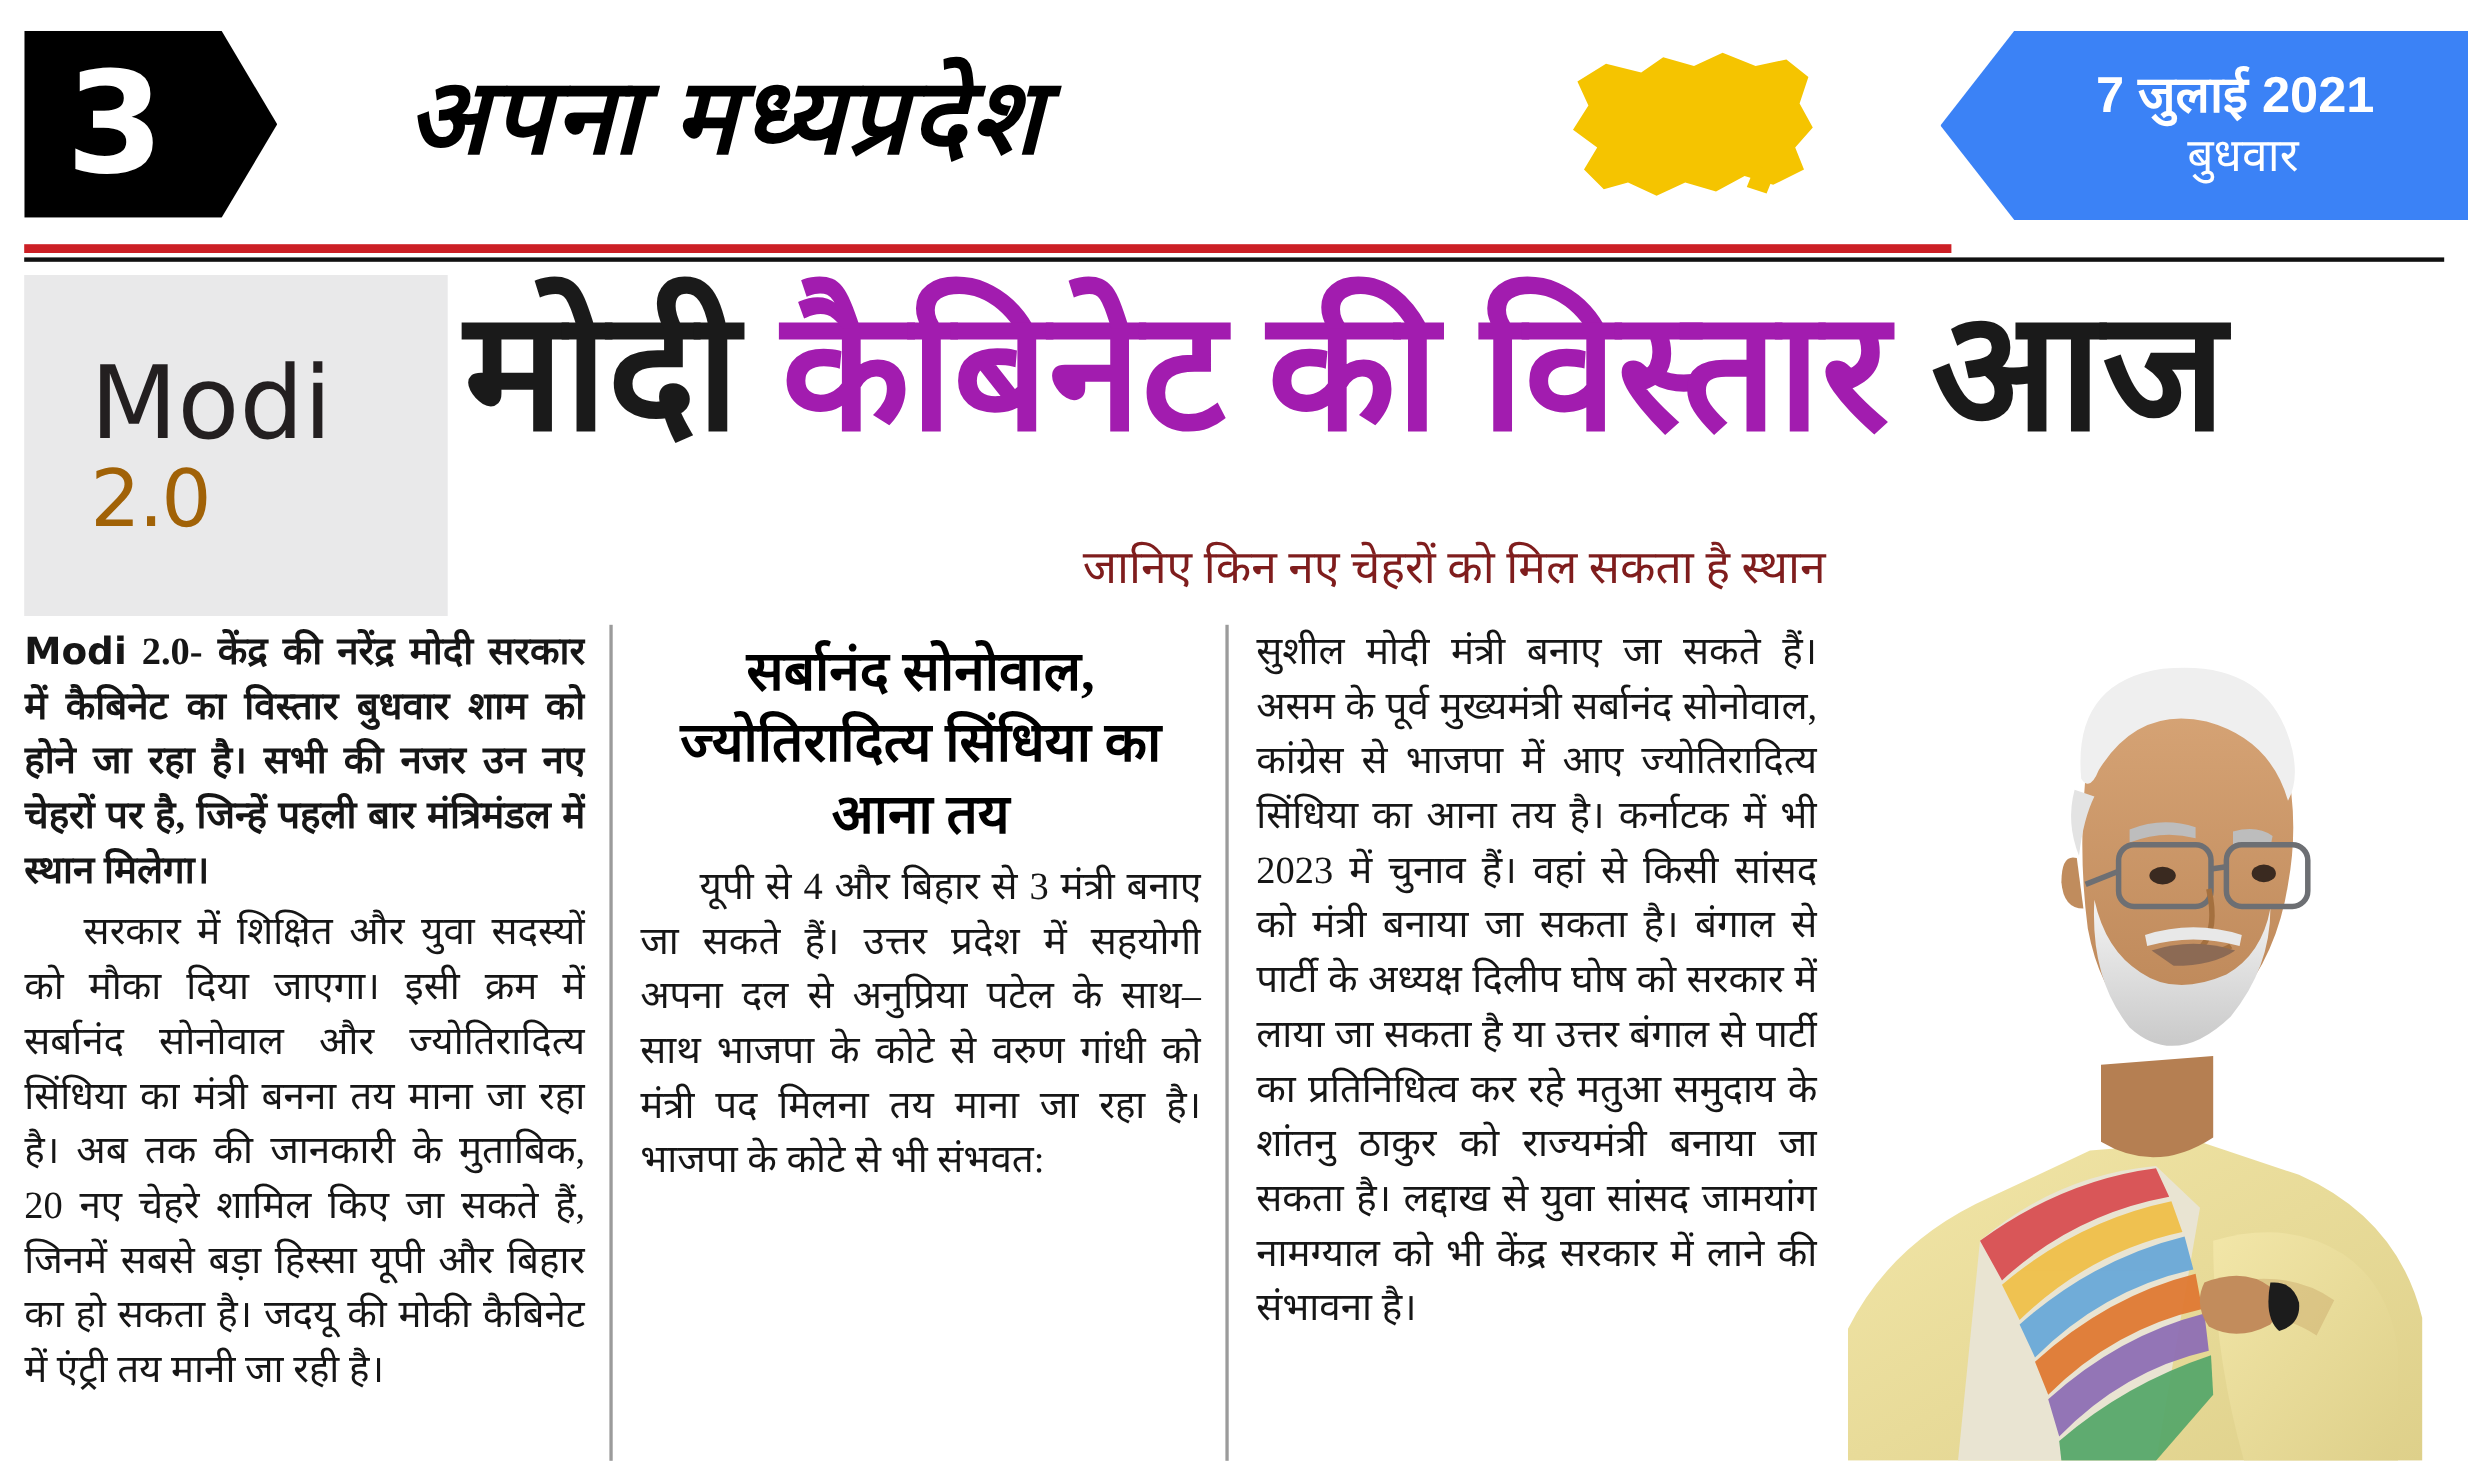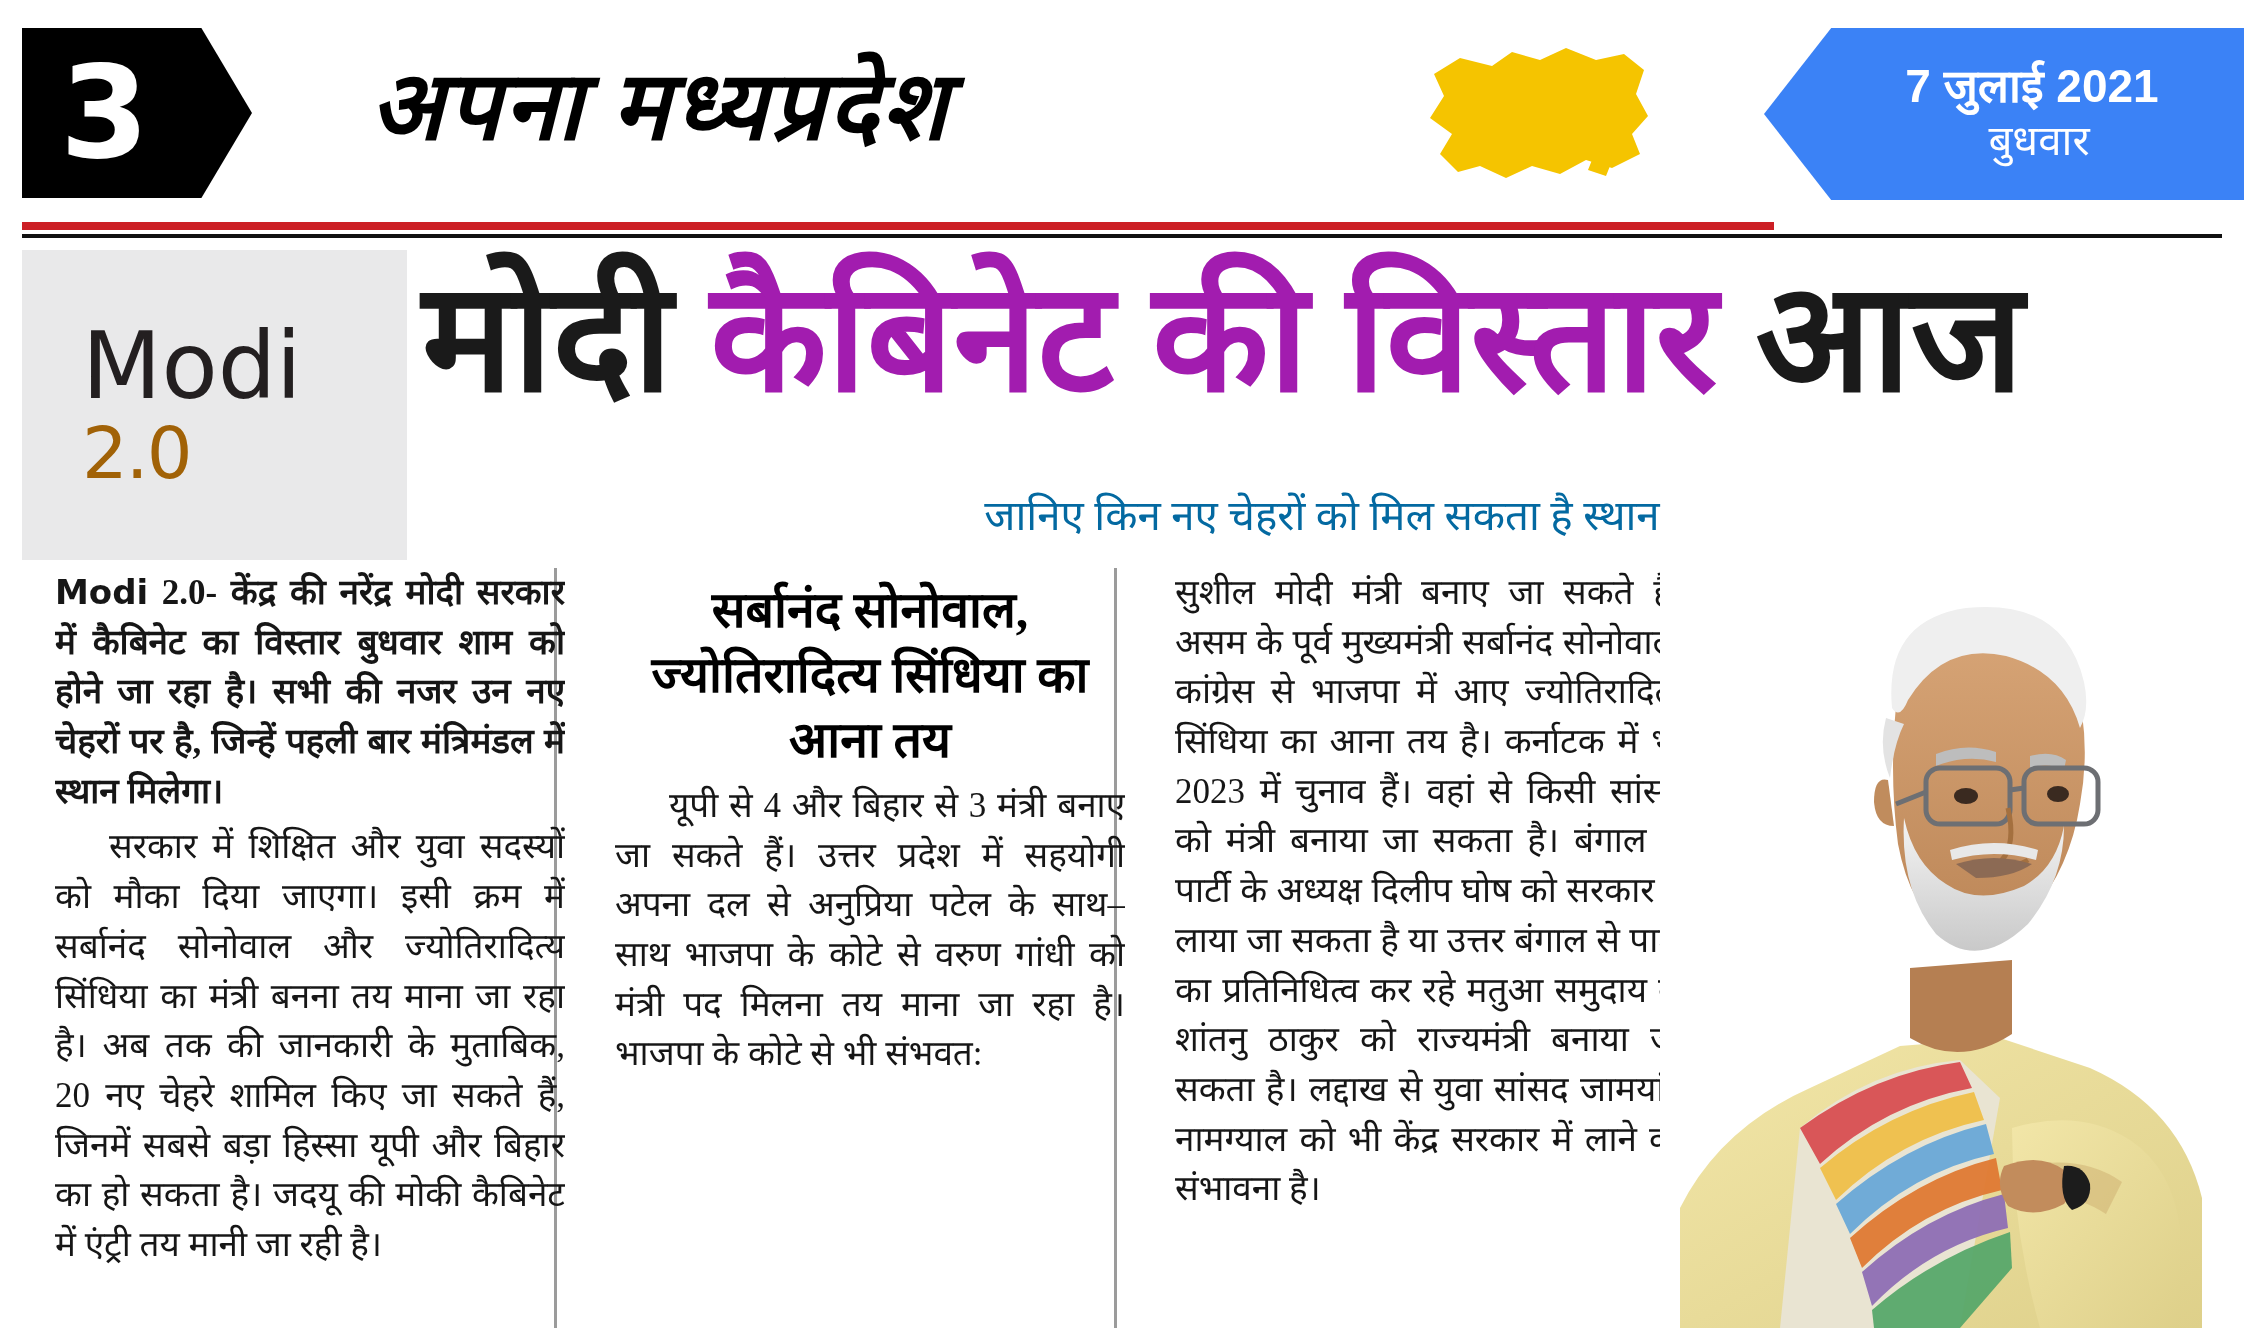--- a/index.html
+++ b/index.html
@@ -162,21 +162,21 @@
     color: #a21caf;
   }
   .sub-headline {
     position: absolute;
     left: 400px;
     top: 235px;
     width: 1800px;
     text-align: center;
     font-family: "Liberation Serif", serif;
     font-size: 42px;
-    color: #0369a1;
+    color: #7f1d1d;
   }
   .grey-band {
     position: absolute;
     left: 400px;
     top: 225px;
     width: 1800px;
     height: 85px;
     background: #eeeeef;
     z-index: -1;
   }
@@ -188,21 +188,20 @@
     top: 568px;
     width: 2200px;
     height: 760px;
   }
   .col {
     position: absolute;
     top: 0;
     width: 510px;
     height: 760px;
     overflow: hidden;
-    margin-left: 33px;
   }
   .col1 { left: 0; }
   .col2 { left: 560px; }
   .col3 { left: 1120px; }
 
   .col p {
     margin: 0 0 6px 0;
     font-family: "Liberation Serif", serif;
     font-size: 35px;
     line-height: 1.42;

